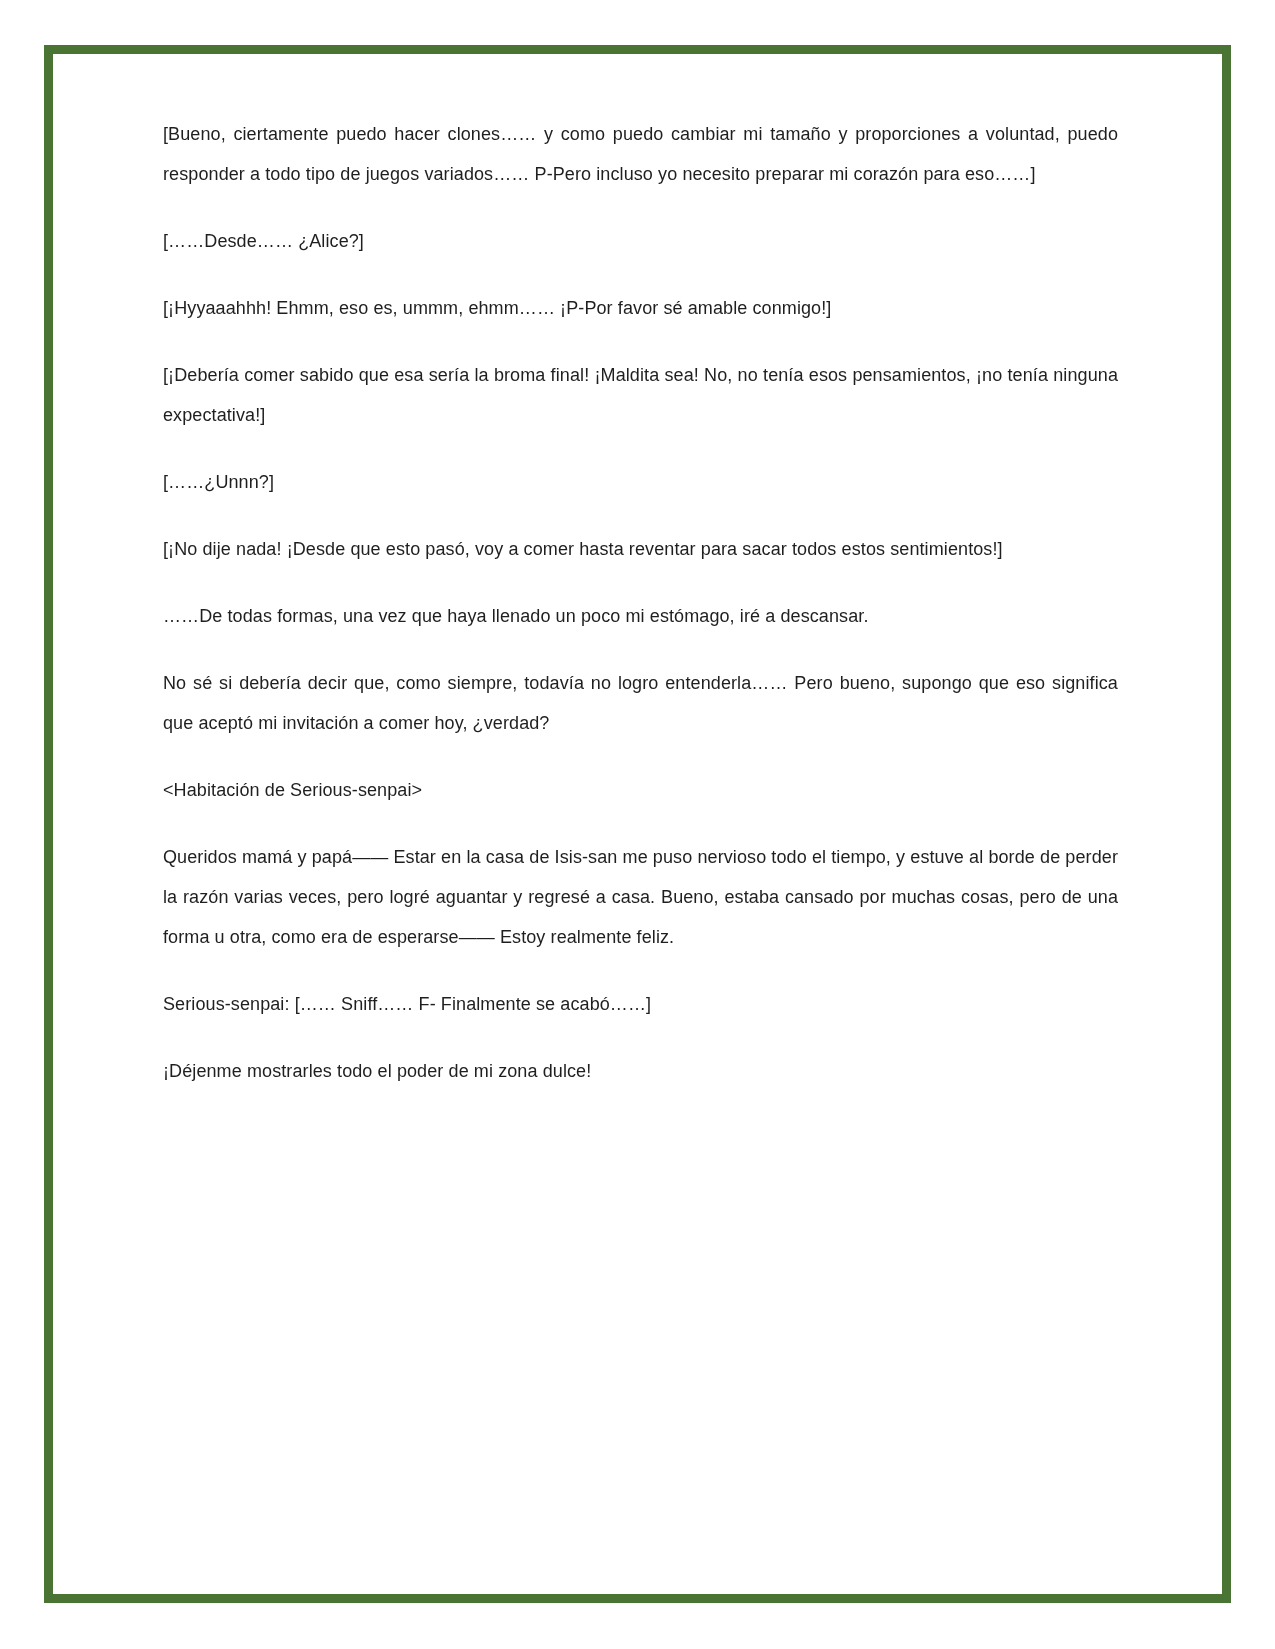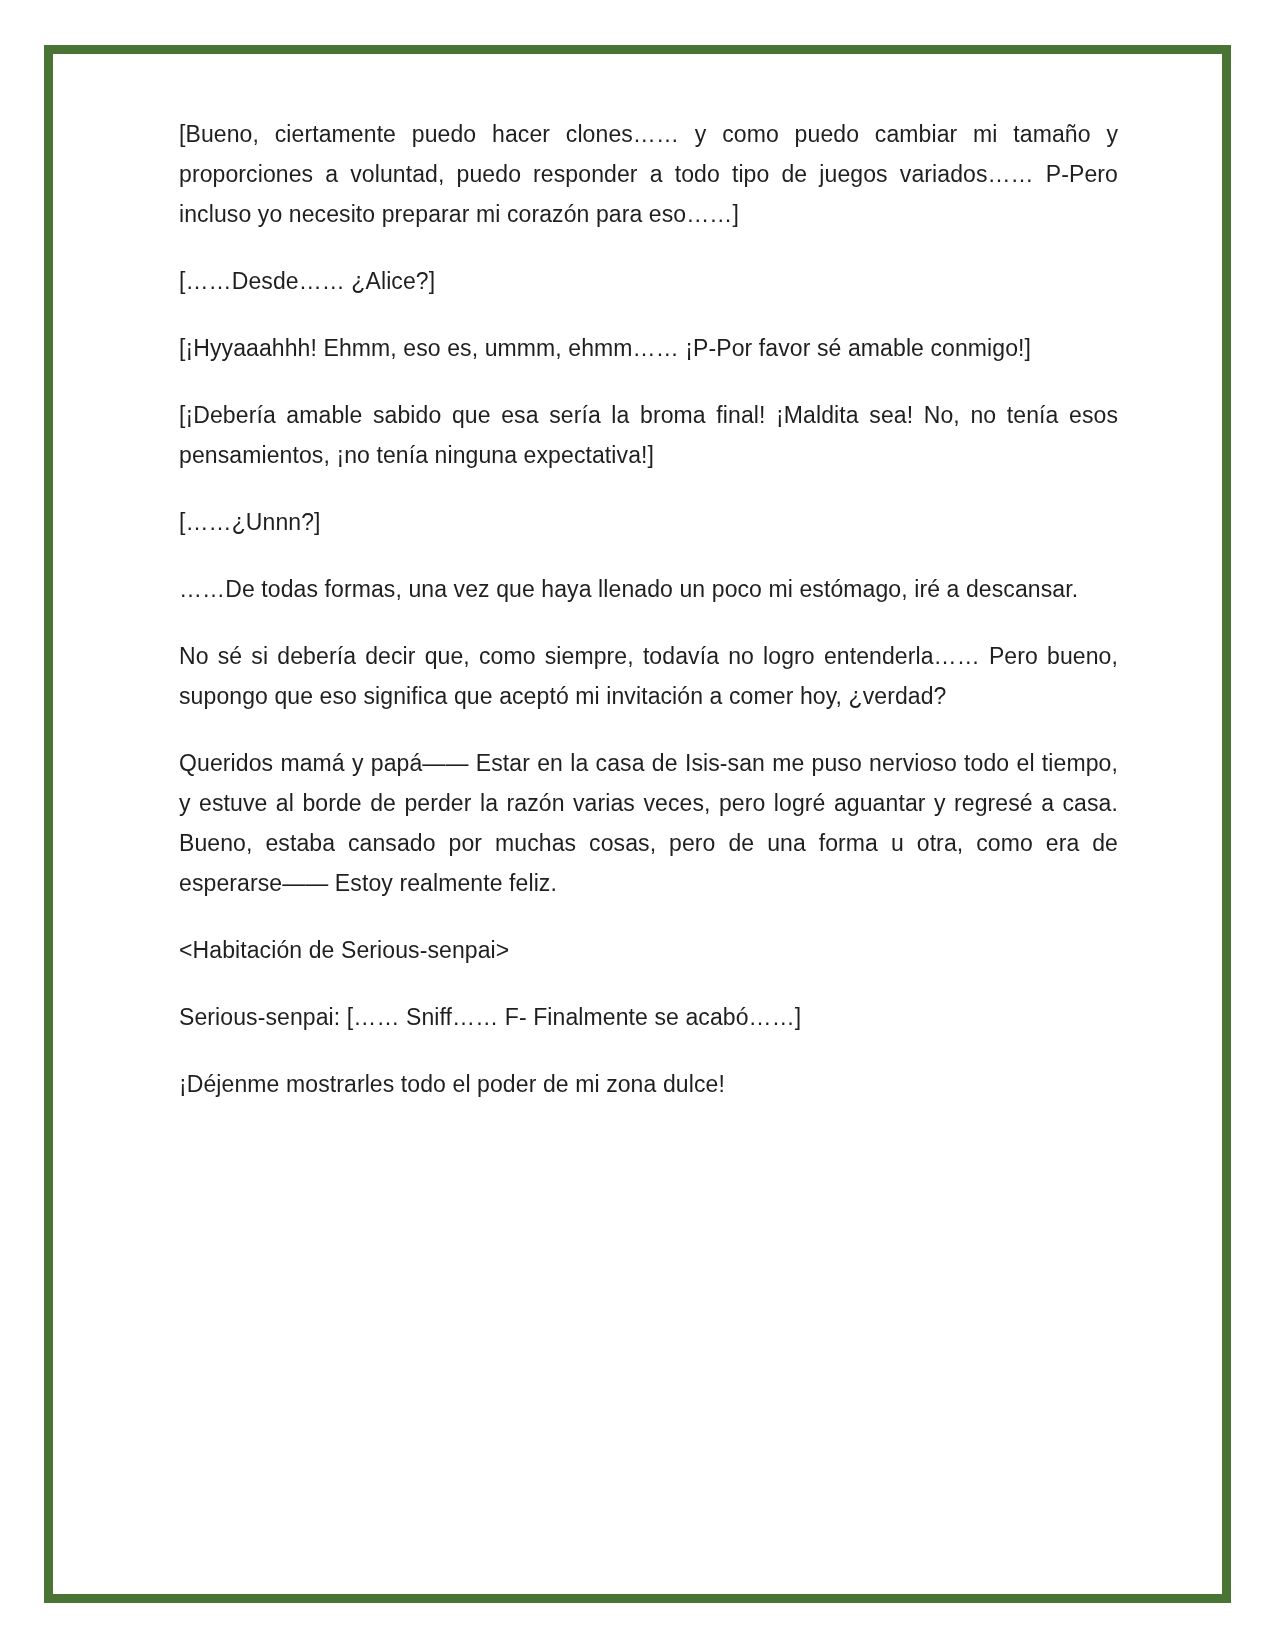--- a/index.html
+++ b/index.html
@@ -22,43 +22,44 @@
   }
   .frame {
     width: 100%;
     height: 100%;
     box-sizing: border-box;
     border: 9px solid #4a7434;
     padding: 60px 104px 40px 110px;
     overflow: hidden;
   }
   .doc p {
-    margin: 0 0 27px 16px;
-    font-size: 23px;
+    margin: 0 0 27px 0;
+    font-size: 18px;
     line-height: 40px;
     color: #1f1f1f;
     text-align: justify;
     letter-spacing: 0.1px;
   }
   .doc p:last-child {
     margin-bottom: 0;
   }
 </style>
 </head>
 <body>
 
 <div class="page">
   <div class="frame">
     <div class="doc">
       <p>[Bueno, ciertamente puedo hacer clones…… y como puedo cambiar mi tamaño y proporciones a voluntad, puedo responder a todo tipo de juegos variados…… P-Pero incluso yo necesito preparar mi corazón para eso……]</p>
       <p>[……Desde…… ¿Alice?]</p>
       <p>[¡Hyyaaahhh! Ehmm, eso es, ummm, ehmm…… ¡P-Por favor sé amable conmigo!]</p>
-      <p>[¡Debería amable sabido que esa sería la broma final! ¡Maldita sea! No, no tenía esos pensamientos, ¡no tenía ninguna expectativa!]</p>
+      <p>[¡Debería comer sabido que esa sería la broma final! ¡Maldita sea! No, no tenía esos pensamientos, ¡no tenía ninguna expectativa!]</p>
       <p>[……¿Unnn?]</p>
+      <p>[¡No dije nada! ¡Desde que esto pasó, voy a comer hasta reventar para sacar todos estos sentimientos!]</p>
       <p>……De todas formas, una vez que haya llenado un poco mi estómago, iré a descansar.</p>
       <p>No sé si debería decir que, como siempre, todavía no logro entenderla…… Pero bueno, supongo que eso significa que aceptó mi invitación a comer hoy, ¿verdad?</p>
+      <p>&lt;Habitación de Serious-senpai&gt;</p>
       <p>Queridos mamá y papá—— Estar en la casa de Isis-san me puso nervioso todo el tiempo, y estuve al borde de perder la razón varias veces, pero logré aguantar y regresé a casa. Bueno, estaba cansado por muchas cosas, pero de una forma u otra, como era de esperarse—— Estoy realmente feliz.</p>
-      <p>&lt;Habitación de Serious-senpai&gt;</p>
       <p>Serious-senpai: […… Sniff…… F- Finalmente se acabó……]</p>
       <p>¡Déjenme mostrarles todo el poder de mi zona dulce!</p>
     </div>
   </div>
 </div>
 
 </body></html>

